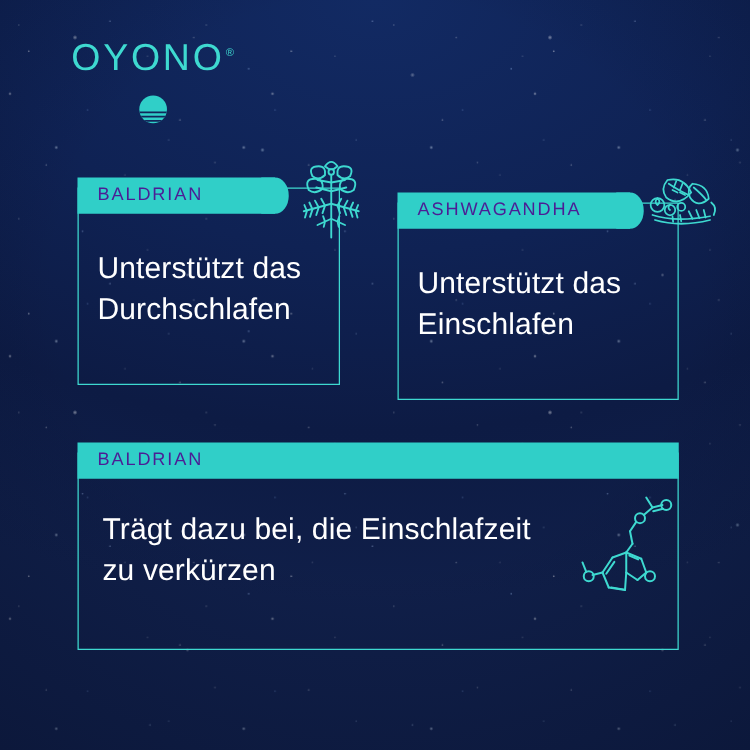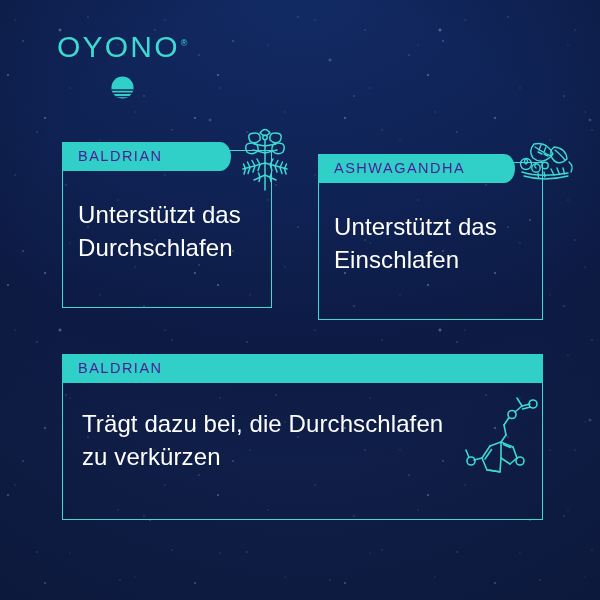--- a/index.html
+++ b/index.html
@@ -286,21 +286,21 @@
     </div>
   </div>
 
   <div class="card" id="card-melatonin">
     <div class="card-frame"></div>
 
     <div class="band">
       <span class="band-label">BALDRIAN</span>
     </div>
 
-    <div class="card-body">Trägt dazu bei, die Durchschlafen
+    <div class="card-body">Trägt dazu bei, die Einschlafzeit
 zu verkürzen</div>
 
     <div class="icon-slot">
       <svg viewBox="0 0 78 100" fill="none" stroke="#3ed9d0" stroke-width="1.6" stroke-linecap="round" stroke-linejoin="round" aria-hidden="true">
 
         <path d="M57 6 L62 14"></path>
         <path d="M62 14 L70 12"></path>
         <path d="M62.6 17 L70.5 15"></path>
         <circle cx="73" cy="12" r="4"></circle>
 

